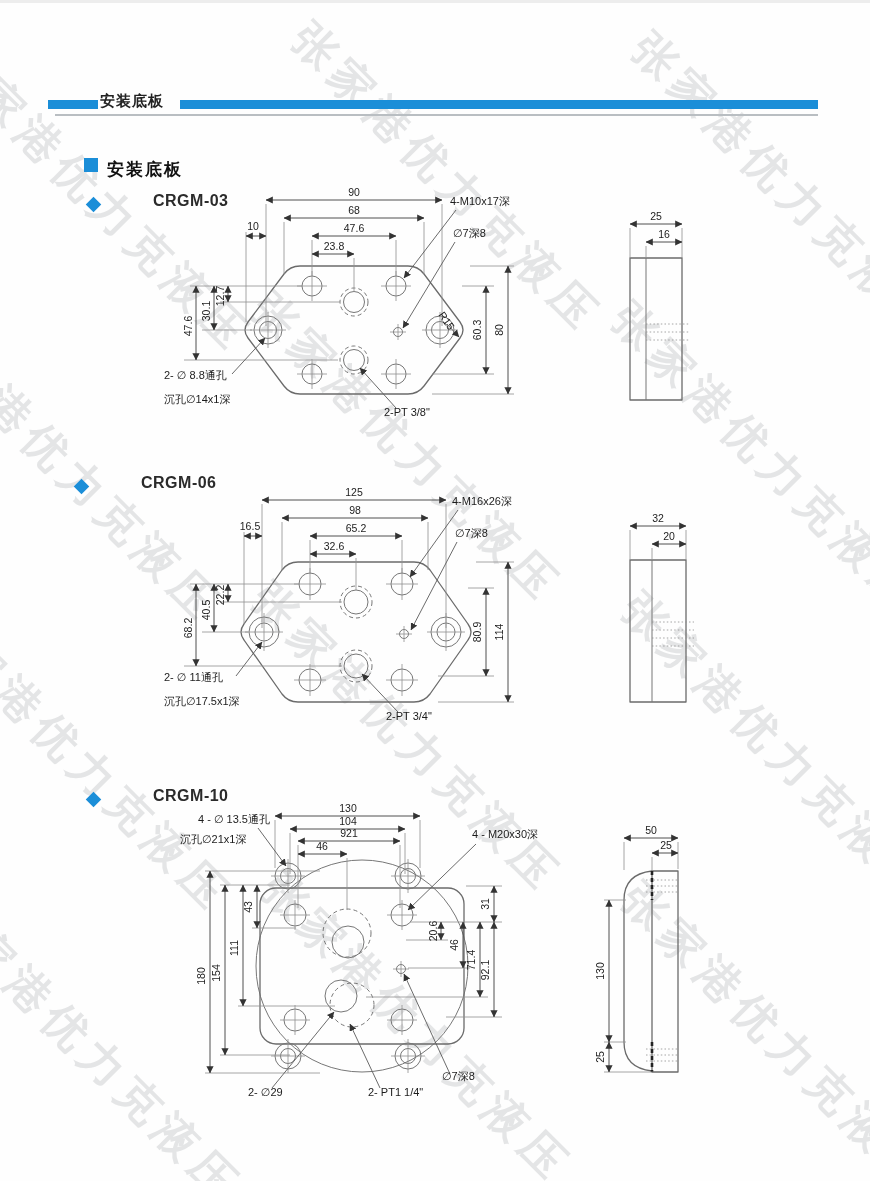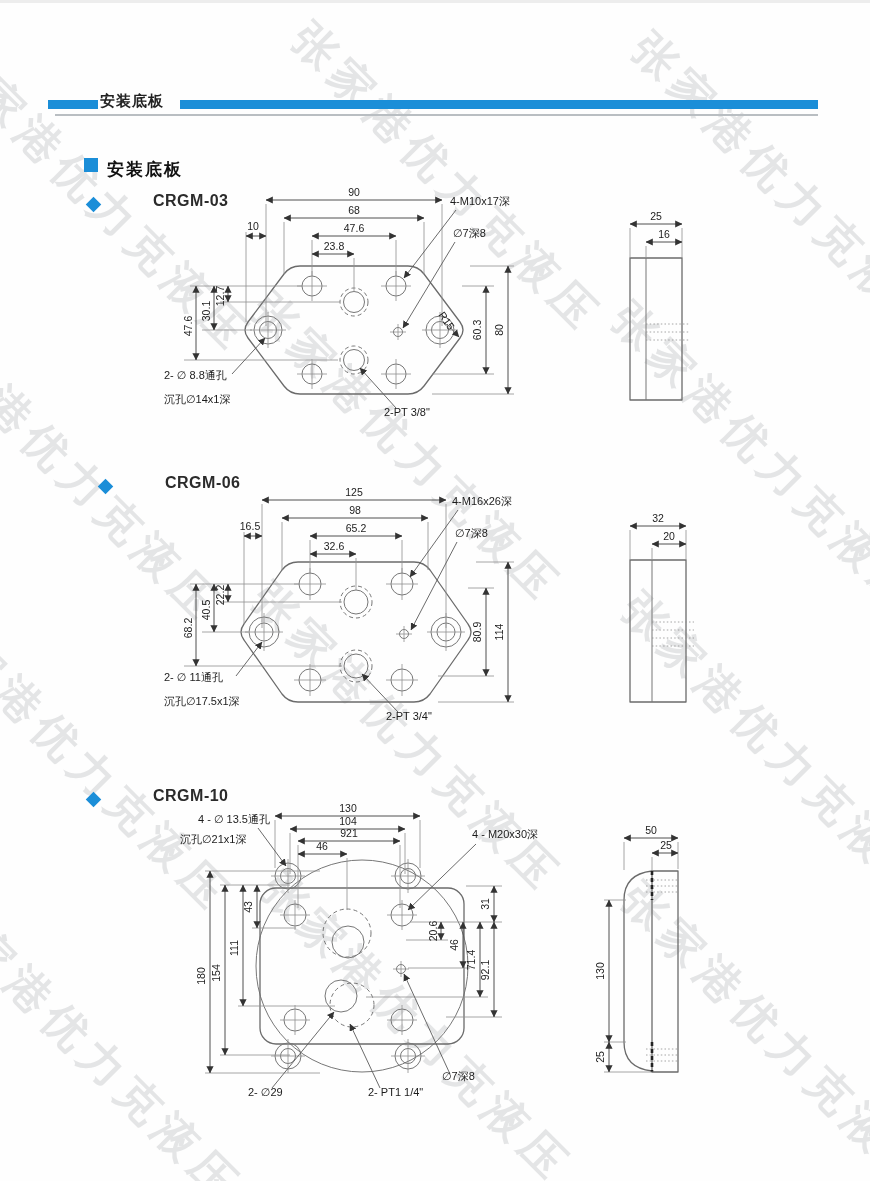--- a/index.html
+++ b/index.html
@@ -24,21 +24,21 @@
   .title-block{position:absolute;right:40px;top:52px;display:flex;align-items:center;}
   .title-dots{width:40px;height:42px;margin-right:6px;}
   .page-title{font-size:33px;font-weight:bold;letter-spacing:3px;color:#0d0d0d;}
   
   .sec-title{position:absolute;z-index:2;left:84px;top:158px;display:flex;align-items:flex-start;
              font-size:17px;font-weight:bold;letter-spacing:2px;}
   .sq{width:14px;height:14px;background:#1b8ed8;margin-right:9px;}
   .model-head{position:absolute;z-index:2;display:flex;align-items:flex-end;
               font-size:16px;font-weight:bold;color:#2b2b2b;letter-spacing:.5px;gap:46px;}
   .dia{width:11px;height:11px;background:#1b8ed8;transform:rotate(45deg);margin-right:8px;}
-  #mh0{left:88px;top:192px;} #mh1{left:100px;top:474px;} #mh2{left:88px;top:787px;}
+  #mh0{left:88px;top:192px;} #mh1{left:76px;top:474px;} #mh2{left:88px;top:787px;}
   
   svg.drw{position:absolute;z-index:1;}
   #s1{left:150px;top:178px;} #s2{left:150px;top:478px;} #s3{left:110px;top:798px;}
   .ol{fill:none;stroke:#6b6b6b;stroke-width:1.3;stroke-linejoin:round;}
   .ol2{fill:none;stroke:#777;stroke-width:1;}
   .thin{stroke:#8f8f8f;stroke-width:.8;fill:none;}
   .dl{stroke:#3c3c3c;stroke-width:.9;fill:none;}
   .ld{stroke:#5a5a5a;stroke-width:.9;fill:none;}
   .dash{stroke-dasharray:4 3;}
   .dot{stroke-dasharray:1.5 2.2;}

